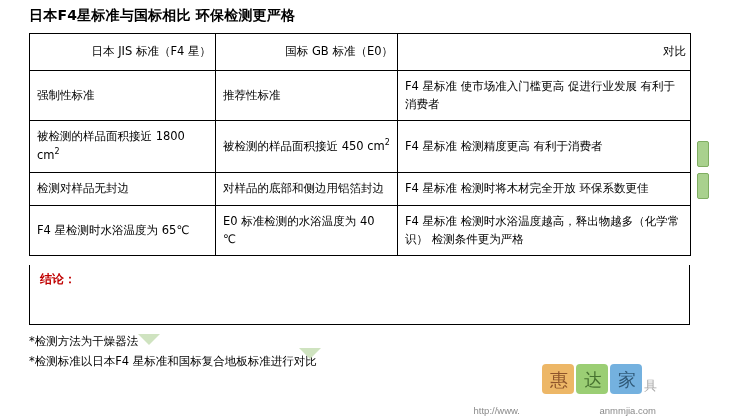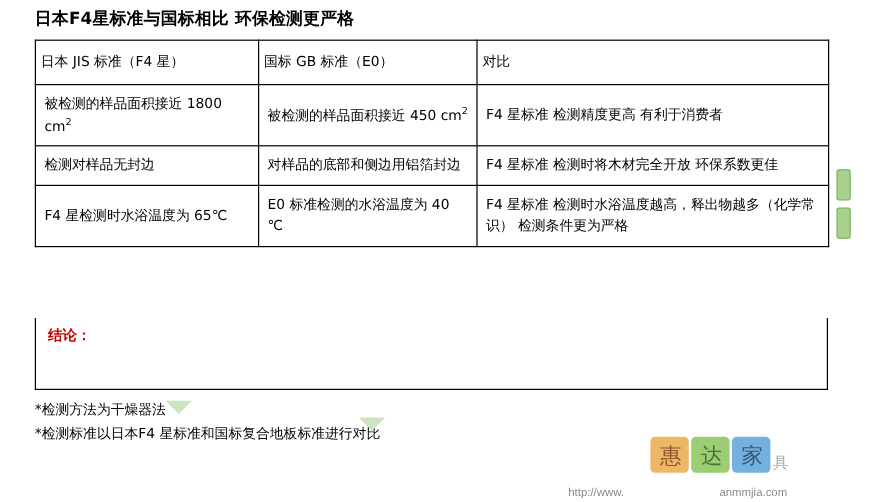--- a/index.html
+++ b/index.html
@@ -40,21 +40,21 @@
     border: 1px solid #000000;
     vertical-align: middle;
     padding: 7px 7px 7px 7px;
     font-size: 11.5px;
     line-height: 1.55;
     color: #000;
     font-weight: normal;
     text-align: left;
   }
   table.cmp tr.head td {
-    text-align: left;
+    text-align: right;
     padding: 9px 4px;
     font-size: 11.5px;
   }
   .col1 { width: 186px; }
   .col2 { width: 182px; }
   .col3 { width: 293px; }
   .sup { font-size: 8px; vertical-align: super; }
 
   
   .concl {
@@ -152,20 +152,25 @@
         <col class="col2">
         <col class="col3">
     </colgroup>
     <tbody>
       <tr class="head">
         <td>日本 JIS 标准（F4 星）</td>
         <td>国标 GB 标准（E0）</td>
         <td>对比</td>
       </tr>
 
+      <tr>
+        <td>强制性标准</td>
+        <td>推荐性标准</td>
+        <td>F4 星标准  使市场准入门槛更高  促进行业发展  有利于消费者</td>
+      </tr>
 
       <tr>
         <td><span>被检测的样品面积接近 1800 cm</span><span class="sup">2</span></td>
         <td><span>被检测的样品面积接近 450 cm</span><span class="sup">2</span></td>
         <td>F4 星标准  检测精度更高  有利于消费者</td>
       </tr>
 
       <tr>
         <td>检测对样品无封边</td>
         <td>对样品的底部和侧边用铝箔封边</td>

